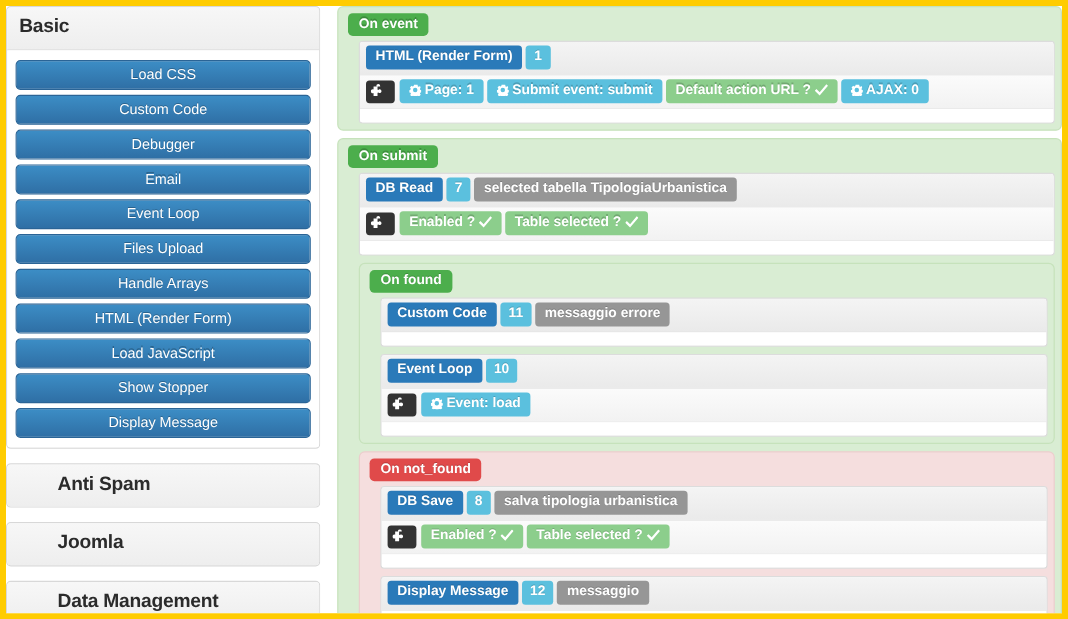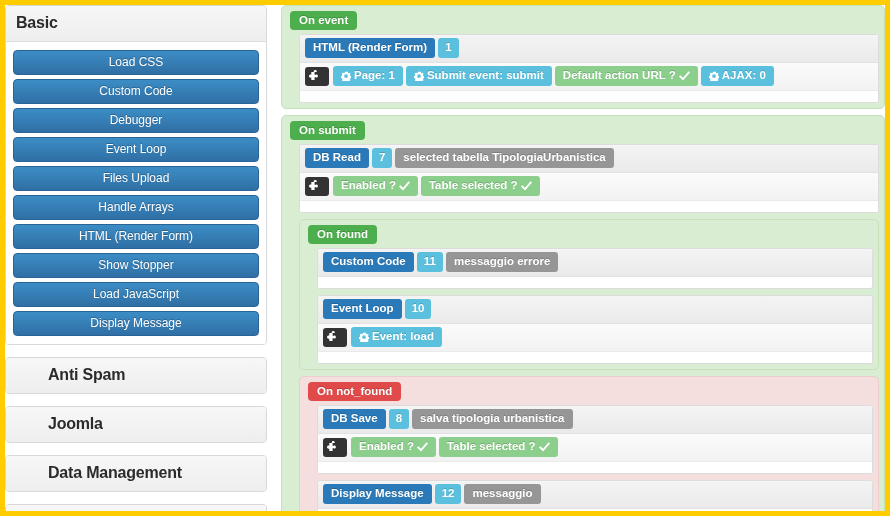--- a/index.html
+++ b/index.html
@@ -185,26 +185,27 @@
 
 <div class="page">
 
   <div class="sidebar" id="sidebar">
       <div class="accordion-group">
         <div class="accordion-head">Basic</div>
         <div class="accordion-body">
           <button class="btn-block">Load CSS</button>
           <button class="btn-block">Custom Code</button>
           <button class="btn-block">Debugger</button>
+          <button class="btn-block">Email</button>
           <button class="btn-block">Event Loop</button>
           <button class="btn-block">Files Upload</button>
           <button class="btn-block">Handle Arrays</button>
           <button class="btn-block">HTML (Render Form)</button>
+          <button class="btn-block">Load JavaScript</button>
           <button class="btn-block">Show Stopper</button>
-          <button class="btn-block">Load JavaScript</button>
           <button class="btn-block">Display Message</button>
         </div>
       </div>
       <div class="accordion-group">
         <div class="accordion-head collapsed">Anti Spam</div>
       </div>
       <div class="accordion-group">
         <div class="accordion-head collapsed">Joomla</div>
       </div>
       <div class="accordion-group">

